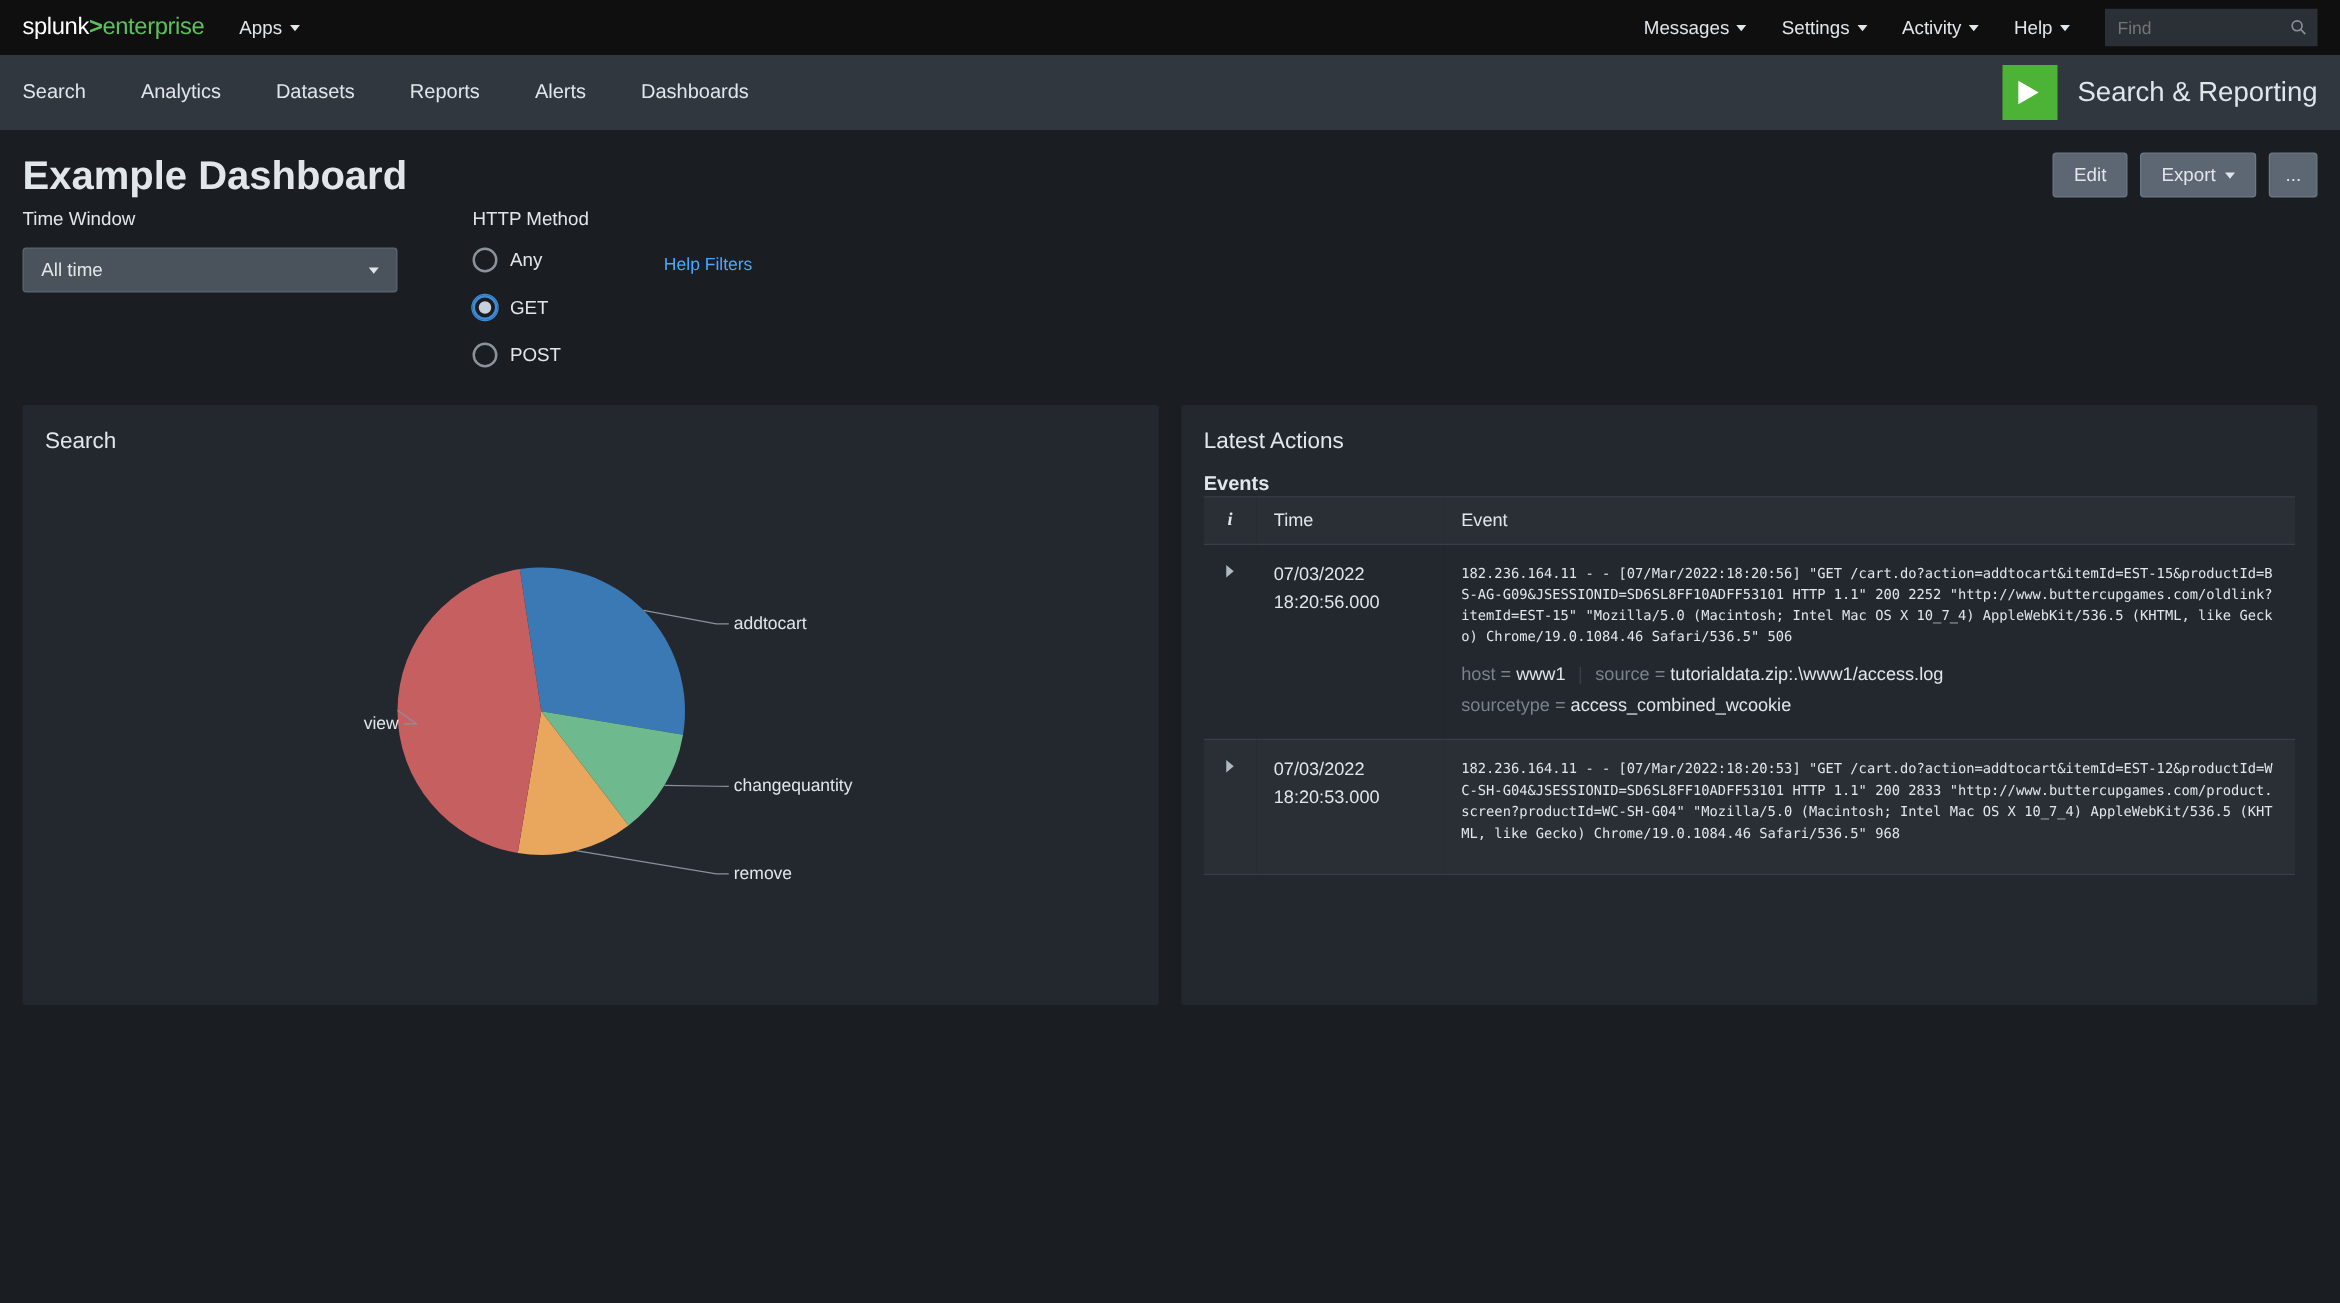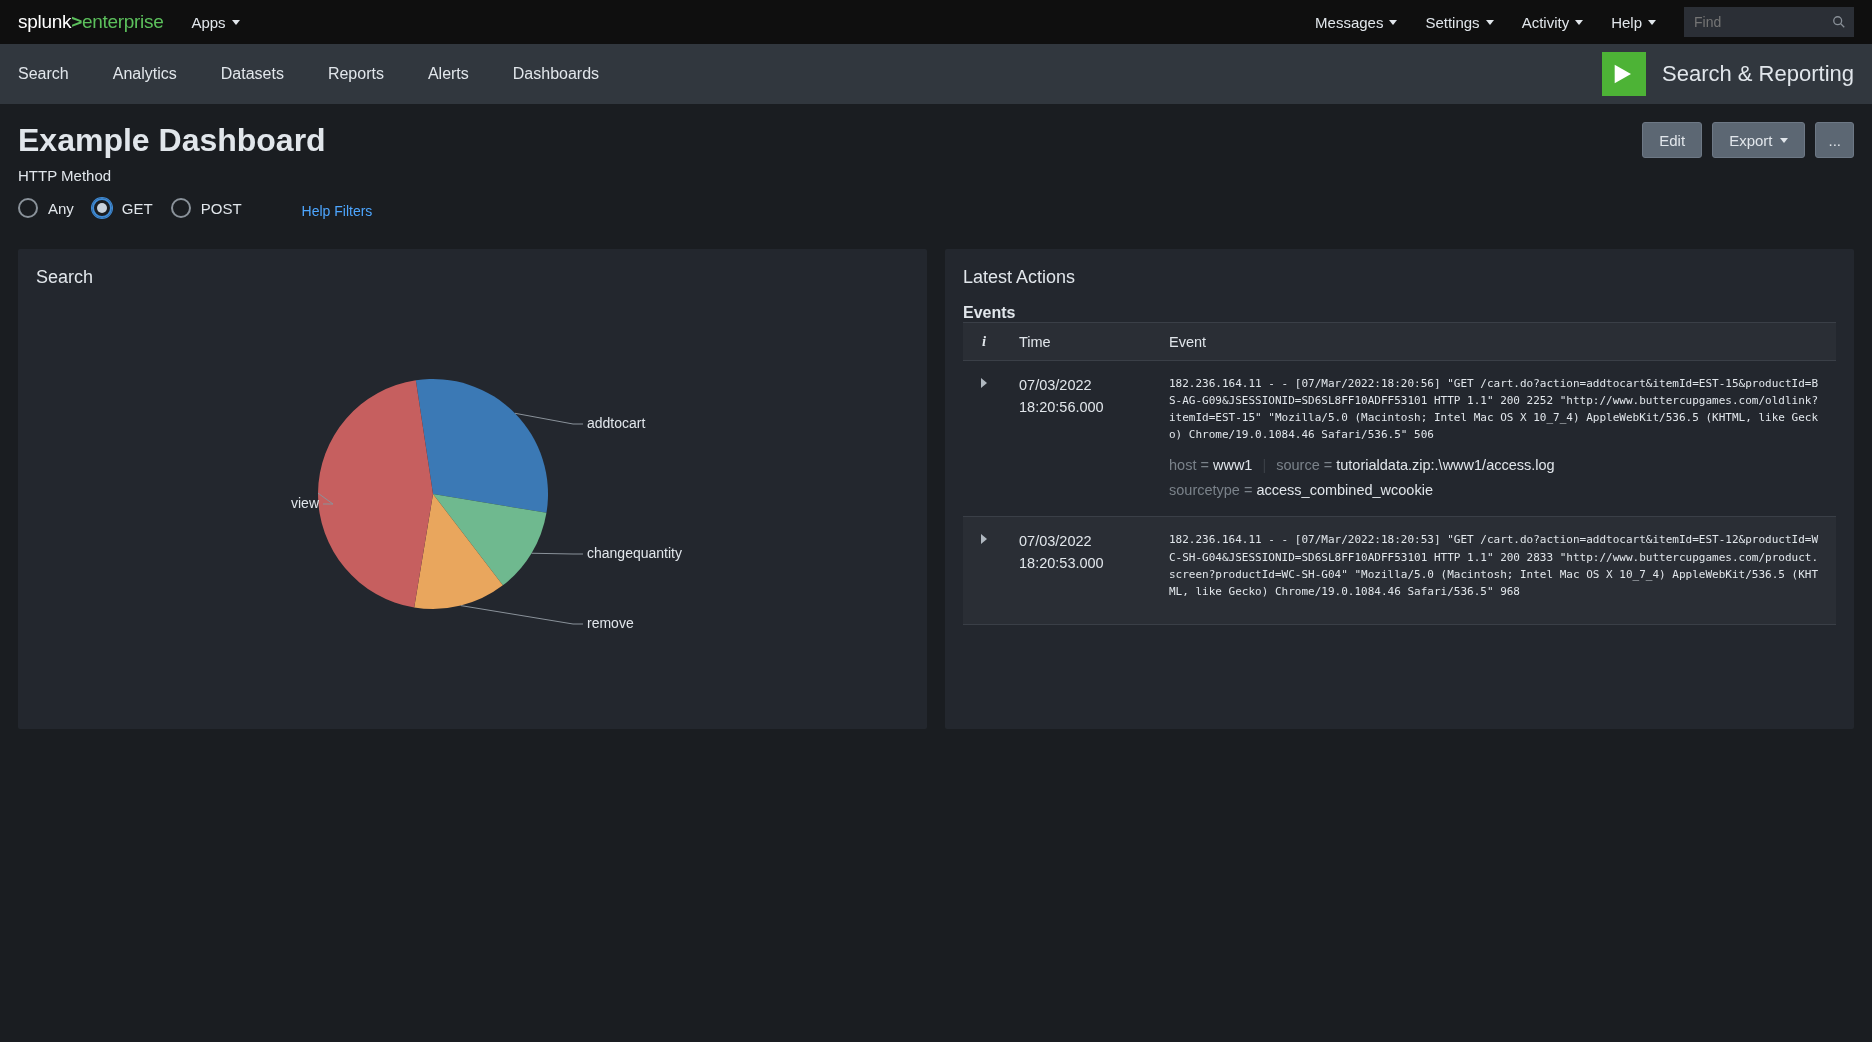--- a/index.html
+++ b/index.html
@@ -120,21 +120,21 @@
     border: 1px solid #5c6773;
     border-radius: 3px;
     height: 36px;
     min-width: 300px;
     display: flex; align-items: center; justify-content: space-between;
     padding: 0 14px;
     cursor: pointer;
     color: var(--text);
     font-size: 15px;
   }
-  .radio-group { display: flex; flex-direction: row; gap: 18px; }
+  .radio-group { display: flex; flex-direction: column; gap: 18px; }
   .radio-item { display: flex; align-items: center; gap: 10px; cursor: pointer; }
   .radio-outer {
     width: 20px; height: 20px; border-radius: 50%;
     border: 2px solid #8a929a;
     display: flex; align-items: center; justify-content: center;
     flex-shrink: 0;
   }
   .radio-item.selected .radio-outer { border-color: #3f8bd6; box-shadow: 0 0 0 1px #3f8bd6; }
   .radio-inner {
     width: 10px; height: 10px; border-radius: 50%;
@@ -275,20 +275,27 @@
       <button class="btn">Edit</button>
       <button class="btn">
         <span>Export</span>
         <span class="caret-down"></span>
       </button>
       <button class="btn btn-icon-only">...</button>
     </div>
   </div>
 
   <div class="filters">
+    <div class="filter-col">
+      <div class="filter-label">Time Window</div>
+      <div class="dropdown">
+        <span>All time</span>
+        <span class="caret-down"></span>
+      </div>
+    </div>
     <div class="filter-col">
       <div class="filter-label">HTTP Method</div>
       <div class="radio-group">
         <div class="radio-item">
           <span class="radio-outer"></span>
           <span class="radio-label">Any</span>
         </div>
         <div class="radio-item selected">
           <span class="radio-outer">
               <span class="radio-inner"></span>

